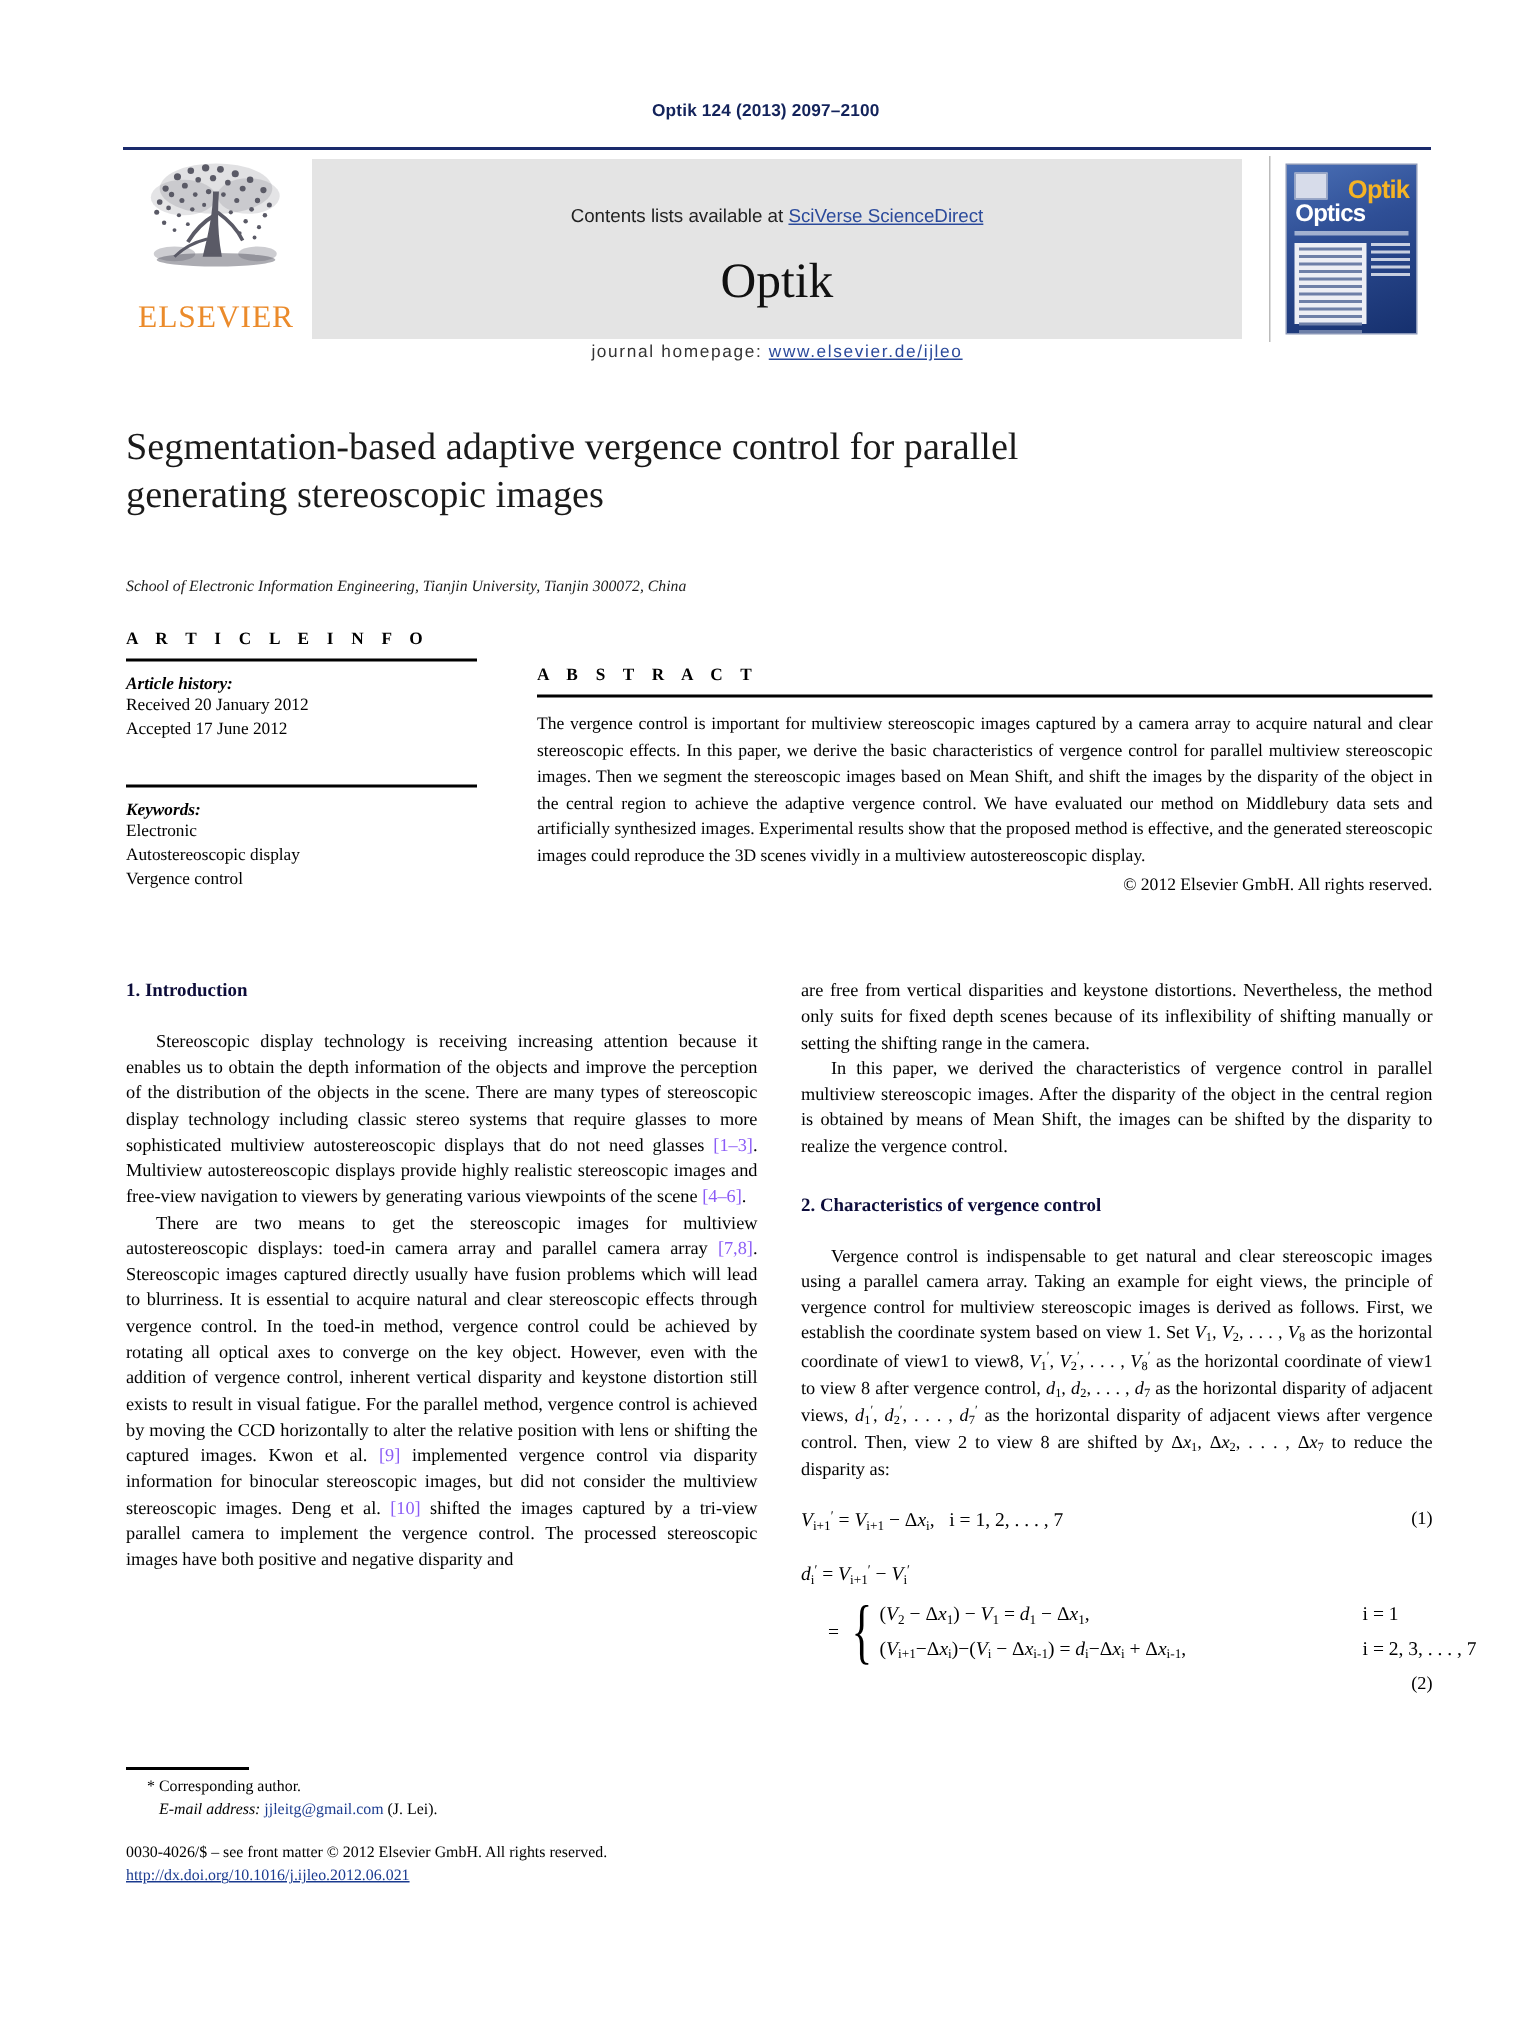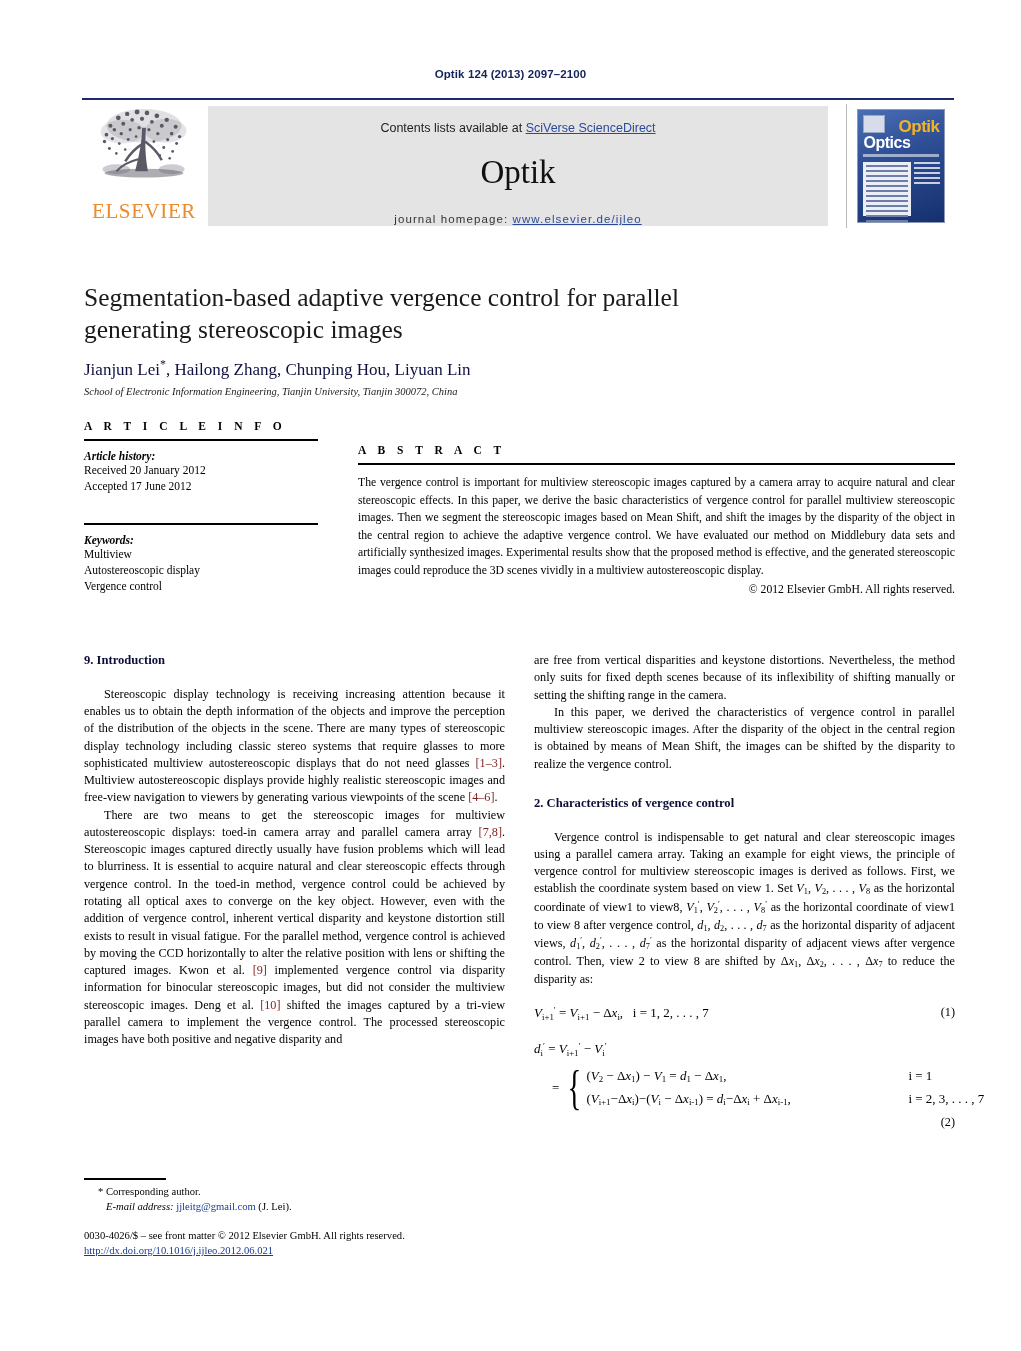--- a/index.html
+++ b/index.html
@@ -83,20 +83,21 @@
     background: #e4e4e4;
     text-align: center;
     box-sizing: border-box;
   }
   .banner-contents {
     font-family: "Liberation Sans", "DejaVu Sans", sans-serif;
     font-size: 12.5px;
     color: #222;
     padding-top: 15px;
     line-height: 1.2;
+    margin-top: 16px;
   }
   .banner-contents .sd-link {
     color: #2b4a9b;
   }
   .banner-title {
     font-family: "Liberation Serif", "DejaVu Serif", serif;
     font-size: 33px;
     color: #111;
     margin-top: 20px;
     line-height: 1;
@@ -279,21 +280,21 @@
     font-weight: bold;
     margin: 0 0 16px 0;
     color: #0d0d3a;
   }
   h2.secnum.spaced { margin-top: 22px; }
   .col p {
     margin: 0;
     text-indent: 20px;
   }
   .col p.cont { text-indent: 0; }
-  .ref { color: #7f1d1d; }
+  .ref { color: #8b5cf6; }
 
   
   .foot-rule {
     position: absolute;
     left: 84px; top: 1178px;
     width: 82px;
     height: 1.5px;
     background: #000;
   }
   .footnote {
@@ -456,51 +457,48 @@
             <i></i>
             <i></i>
             <i></i>
             <i></i>
         </div>
       </div>
     </div>
   </div>
 
   <div class="title">Segmentation-based adaptive vergence control for parallel generating stereoscopic images</div>
-  <div class="authors">
-    <span>Jianjun Lei</span><span class="star">*</span><span>, Hailong Zhang, Chunping Hou, Liyuan Lin</span>
-  </div>
   <div class="affiliation">School of Electronic Information Engineering, Tianjin University, Tianjin 300072, China</div>
 
   <div class="info-col">
     <div class="sec-head">A R T I C L E   I N F O</div>
     <div class="rule-black"></div>
     <div class="info-group">
       <div class="lbl">Article history:</div>
       <div class="ln">Received 20 January 2012</div>
       <div class="ln">Accepted 17 June 2012</div>
     </div>
     <div class="kw-rule"></div>
     <div class="info-group">
       <div class="lbl">Keywords:</div>
-      <div class="ln">Multiview</div>
+      <div class="ln">Electronic</div>
       <div class="ln">Autostereoscopic display</div>
       <div class="ln">Vergence control</div>
     </div>
   </div>
 
   <div class="abs-col">
     <div class="sec-head">A B S T R A C T</div>
     <div class="rule-black"></div>
     <div class="abstract-body">The vergence control is important for multiview stereoscopic images captured by a camera array to acquire natural and clear stereoscopic effects. In this paper, we derive the basic characteristics of vergence control for parallel multiview stereoscopic images. Then we segment the stereoscopic images based on Mean Shift, and shift the images by the disparity of the object in the central region to achieve the adaptive vergence control. We have evaluated our method on Middlebury data sets and artificially synthesized images. Experimental results show that the proposed method is effective, and the generated stereoscopic images could reproduce the 3D scenes vividly in a multiview autostereoscopic display.</div>
     <div class="copyright">© 2012 Elsevier GmbH. All rights reserved.</div>
   </div>
 
   <div class="col col-left">
-    <h2 class="secnum">9.  Introduction</h2>
+    <h2 class="secnum">1.  Introduction</h2>
     <p><span>Stereoscopic display technology is receiving increasing attention because it enables us to obtain the depth information of the objects and improve the perception of the distribution of the objects in the scene. There are many types of stereoscopic display technology including classic stereo systems that require glasses to more sophisticated multiview autostereoscopic displays that do not need glasses </span><span class="ref">[1–3]</span><span>. Multiview autostereoscopic displays provide highly realistic stereoscopic images and free-view navigation to viewers by generating various viewpoints of the scene </span><span class="ref">[4–6]</span><span>.</span></p>
     <p><span>There are two means to get the stereoscopic images for multiview autostereoscopic displays: toed-in camera array and parallel camera array </span><span class="ref">[7,8]</span><span>. Stereoscopic images captured directly usually have fusion problems which will lead to blurriness. It is essential to acquire natural and clear stereoscopic effects through vergence control. In the toed-in method, vergence control could be achieved by rotating all optical axes to converge on the key object. However, even with the addition of vergence control, inherent vertical disparity and keystone distortion still exists to result in visual fatigue. For the parallel method, vergence control is achieved by moving the CCD horizontally to alter the relative position with lens or shifting the captured images. Kwon et al. </span><span class="ref">[9]</span><span> implemented vergence control via disparity information for binocular stereoscopic images, but did not consider the multiview stereoscopic images. Deng et al. </span><span class="ref">[10]</span><span> shifted the images captured by a tri-view parallel camera to implement the vergence control. The processed stereoscopic images have both positive and negative disparity and</span></p>
   </div>
 
   <div class="col col-right">
     <p class="cont">are free from vertical disparities and keystone distortions. Nevertheless, the method only suits for fixed depth scenes because of its inflexibility of shifting manually or setting the shifting range in the camera.</p>
     <p>In this paper, we derived the characteristics of vergence control in parallel multiview stereoscopic images. After the disparity of the object in the central region is obtained by means of Mean Shift, the images can be shifted by the disparity to realize the vergence control.</p>
 
     <h2 class="secnum spaced">2.  Characteristics of vergence control</h2>
 

